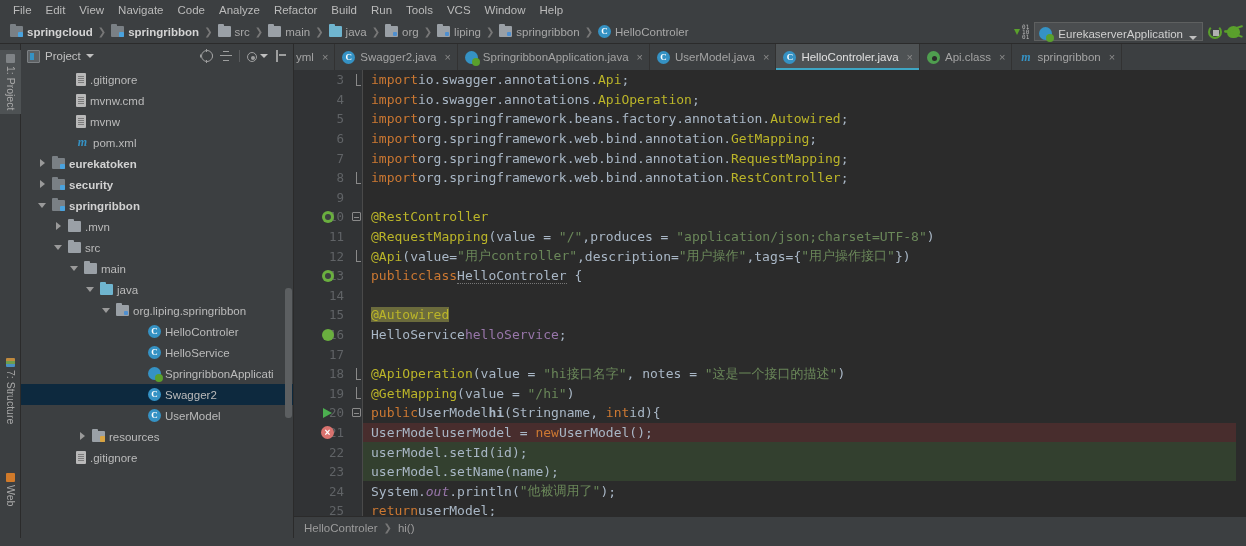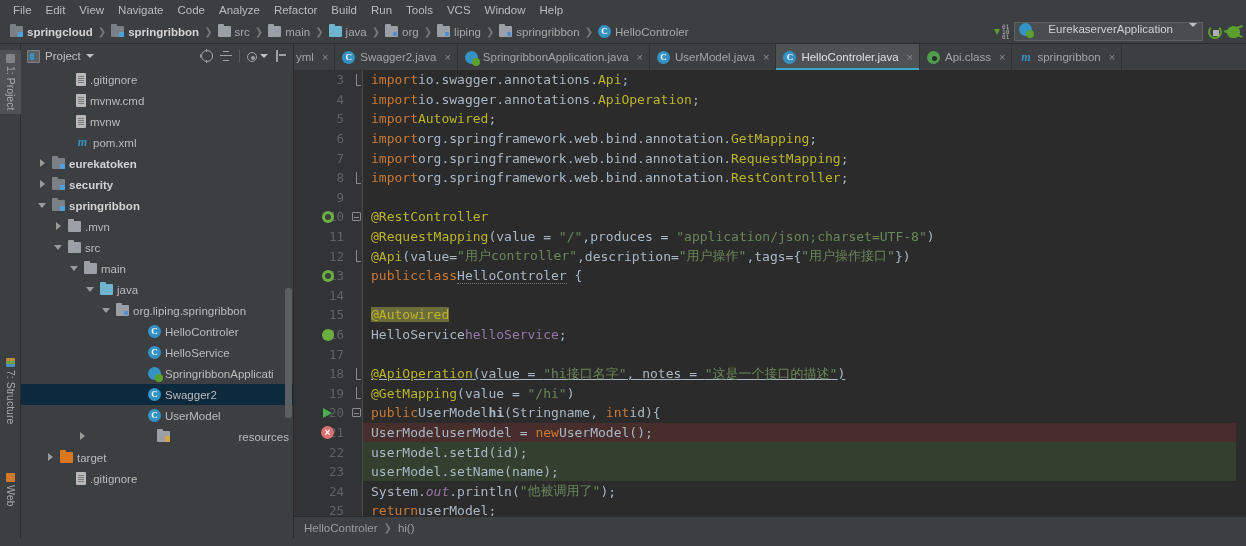--- a/index.html
+++ b/index.html
@@ -17,21 +17,21 @@
   .menubar .mi{ padding:1px 7px; color:#bbbbbb; font-size:11.5px; line-height:16px; white-space:nowrap; }
 
   
   .navbar{ height:24px; background:#3c3f41; display:flex; align-items:center; padding-left:7px; flex:0 0 24px;
            border-bottom:1px solid #2b2b2b; }
   .crumb{ display:flex; align-items:center; gap:4px; padding:1px 3px; white-space:nowrap; }
   .crumb .lbl{ font-size:11.5px; color:#a8a8a8; }
   .crumb.bold .lbl{ font-weight:bold; color:#d4d4d4; }
   .sep{ color:#777; font-size:10px; padding:0 2px; }
   .navbar-right{ margin-left:auto; display:flex; align-items:center; gap:5px; padding-right:6px; }
-  .runcfg{ display:flex; align-items:flex-start; gap:16px; background:#4a4d4f; border:1px solid #5e6060;
+  .runcfg{ display:flex; align-items:flex-end; gap:6px; background:#4a4d4f; border:1px solid #5e6060;
            border-radius:0; height:19px; padding:0 5px 0 4px; }
   .runcfg .lbl{ font-size:11.5px; color:#d0d0d0; }
   .caret{ width:0;height:0;border-left:4px solid transparent;border-right:4px solid transparent;border-top:4px solid #c0c0c0;}
 
   
   .ico{ display:inline-block; position:relative; flex:0 0 auto; }
   .ico.folder{ width:13px;height:11px;background:#9aa0a6;border-radius:1px; }
   .ico.folder.blue{ background:#6fb5cf; }
   .ico.folder:before{ content:""; position:absolute; left:0; top:-2px; width:6px;height:3px;background:inherit;border-radius:1px 1px 0 0;}
   .ico.folder.src:after{ content:""; position:absolute; right:1px; bottom:1px; width:4px;height:4px;background:#4e8fd0;border-radius:1px;}
@@ -366,29 +366,24 @@
           <div class="trow sel" style="padding-left: 112px;">
             <span class="tw"></span>
             <span class="ico cls">C</span>
             <span class="tlab">Swagger2</span>
           </div>
           <div class="trow" style="padding-left: 112px;">
             <span class="tw"></span>
             <span class="ico cls">C</span>
             <span class="tlab">UserModel</span>
           </div>
-          <div class="trow" style="padding-left: 56px; justify-content: space-between;">
+          <div class="trow" style="padding-left: 56px;">
             <span class="tw r"></span>
             <span class="ico res"></span>
             <span class="tlab">resources</span>
-          </div>
-          <div class="trow" style="padding-left: 24px;">
-            <span class="tw r"></span>
-            <span class="ico target"></span>
-            <span class="tlab">target</span>
           </div>
           <div class="trow" style="padding-left: 40px;">
             <span class="tw"></span>
             <span class="ico file"></span>
             <span class="tlab">.gitignore</span>
           </div>
         </div>
     </div>
 
     <div class="editorcol">
@@ -506,34 +501,34 @@
             </div>
             <div class="ln" style="height: 19.6px; justify-content: center;"></div>
             <div class="ln" style="height: 19.6px; justify-content: center;"></div>
             <div class="ln" style="height: 19.6px; justify-content: center;"></div>
             <div class="ln" style="height: 19.6px; justify-content: center;"></div>
             <div class="ln" style="height: 19.6px; justify-content: center;"></div>
           </div>
         <div class="code" id="code">
             <div class="cline" style="height: 19.6px;"><span class="k">import</span> <span class="pl">io.swagger.annotations.</span><span class="cls">Api</span>;</div>
             <div class="cline" style="height: 19.6px;"><span class="k">import</span> <span class="pl">io.swagger.annotations.</span><span class="cls">ApiOperation</span>;</div>
-            <div class="cline" style="height: 19.6px;"><span class="k">import</span> <span class="cls">Autowired</span>;</div>
+            <div class="cline" style="height: 19.6px;"><span class="k">import</span> <span class="pl">org.springframework.beans.factory.annotation.</span><span class="cls">Autowired</span>;</div>
             <div class="cline" style="height: 19.6px;"><span class="k">import</span> <span class="pl">org.springframework.web.bind.annotation.</span><span class="cls">GetMapping</span>;</div>
             <div class="cline" style="height: 19.6px;"><span class="k">import</span> <span class="pl">org.springframework.web.bind.annotation.</span><span class="cls">RequestMapping</span>;</div>
             <div class="cline" style="height: 19.6px;"><span class="k">import</span> <span class="pl">org.springframework.web.bind.annotation.</span><span class="cls">RestController</span>;</div>
             <div class="cline" style="height: 19.6px;">&nbsp;</div>
             <div class="cline" style="height: 19.6px;"><span class="ann">@RestController</span></div>
             <div class="cline" style="height: 19.6px;"><span class="ann">@RequestMapping</span>(<span class="pl">value</span> = <span class="str">"/"</span>,<span class="pl">produces</span> = <span class="str">"application/json;charset=UTF-8"</span>)</div>
             <div class="cline" style="height: 19.6px;"><span class="ann">@Api</span>(<span class="pl">value</span>=<span class="str">"用户controller"</span>,<span class="pl">description</span>=<span class="str">"用户操作"</span>,<span class="pl">tags</span>={<span class="str">"用户操作接口"</span>})</div>
             <div class="cline" style="height: 19.6px;"><span class="k">public</span> <span class="k">class</span> <span class="typ under">HelloControler</span> {</div>
             <div class="cline" style="height: 19.6px;">&nbsp;</div>
             <div class="cline" style="height: 19.6px;">    <span class="ann hl">@Autowired</span></div>
             <div class="cline" style="height: 19.6px;">    <span class="typ">HelloService</span> <span class="fld">helloService</span>;</div>
             <div class="cline" style="height: 19.6px;">&nbsp;</div>
-            <div class="cline" style="height: 19.6px; text-decoration: underline;">    <span class="ann">@ApiOperation</span>(<span class="pl">value</span> = <span class="str">"hi接口名字"</span>, <span class="pl">notes</span> = <span class="str">"这是一个接口的描述"</span>)</div>
+            <div class="cline" style="height: 19.6px;">    <span class="ann">@ApiOperation</span>(<span class="pl">value</span> = <span class="str">"hi接口名字"</span>, <span class="pl">notes</span> = <span class="str">"这是一个接口的描述"</span>)</div>
             <div class="cline" style="height: 19.6px;">    <span class="ann">@GetMapping</span>(<span class="pl">value</span> = <span class="str">"/hi"</span>)</div>
             <div class="cline" style="height: 19.6px;">    <span class="k">public</span> <span class="typ">UserModel</span> <span class="pl" style="font-weight:bold">hi</span>(<span class="typ">String</span> <span class="pl">name</span>, <span class="k">int</span> <span class="pl">id</span>){</div>
             <div class="cline err" style="height: 19.6px;">        <span class="typ">UserModel</span> <span class="pl">userModel</span> = <span class="k">new</span> <span class="typ">UserModel</span>();</div>
             <div class="cline chg" style="height: 19.6px;">        <span class="pl">userModel</span>.<span class="pl">setId</span>(<span class="pl">id</span>);</div>
             <div class="cline chg" style="height: 19.6px;">        <span class="pl">userModel</span>.<span class="pl">setName</span>(<span class="pl">name</span>);</div>
             <div class="cline" style="height: 19.6px;">        <span class="typ">System</span>.<span class="ital">out</span>.<span class="pl">println</span>(<span class="str">"他被调用了"</span>);</div>
             <div class="cline" style="height: 19.6px;">        <span class="k">return</span> <span class="pl">userModel</span>;</div>
           </div>
         <div class="editscroll"></div>
       </div>

